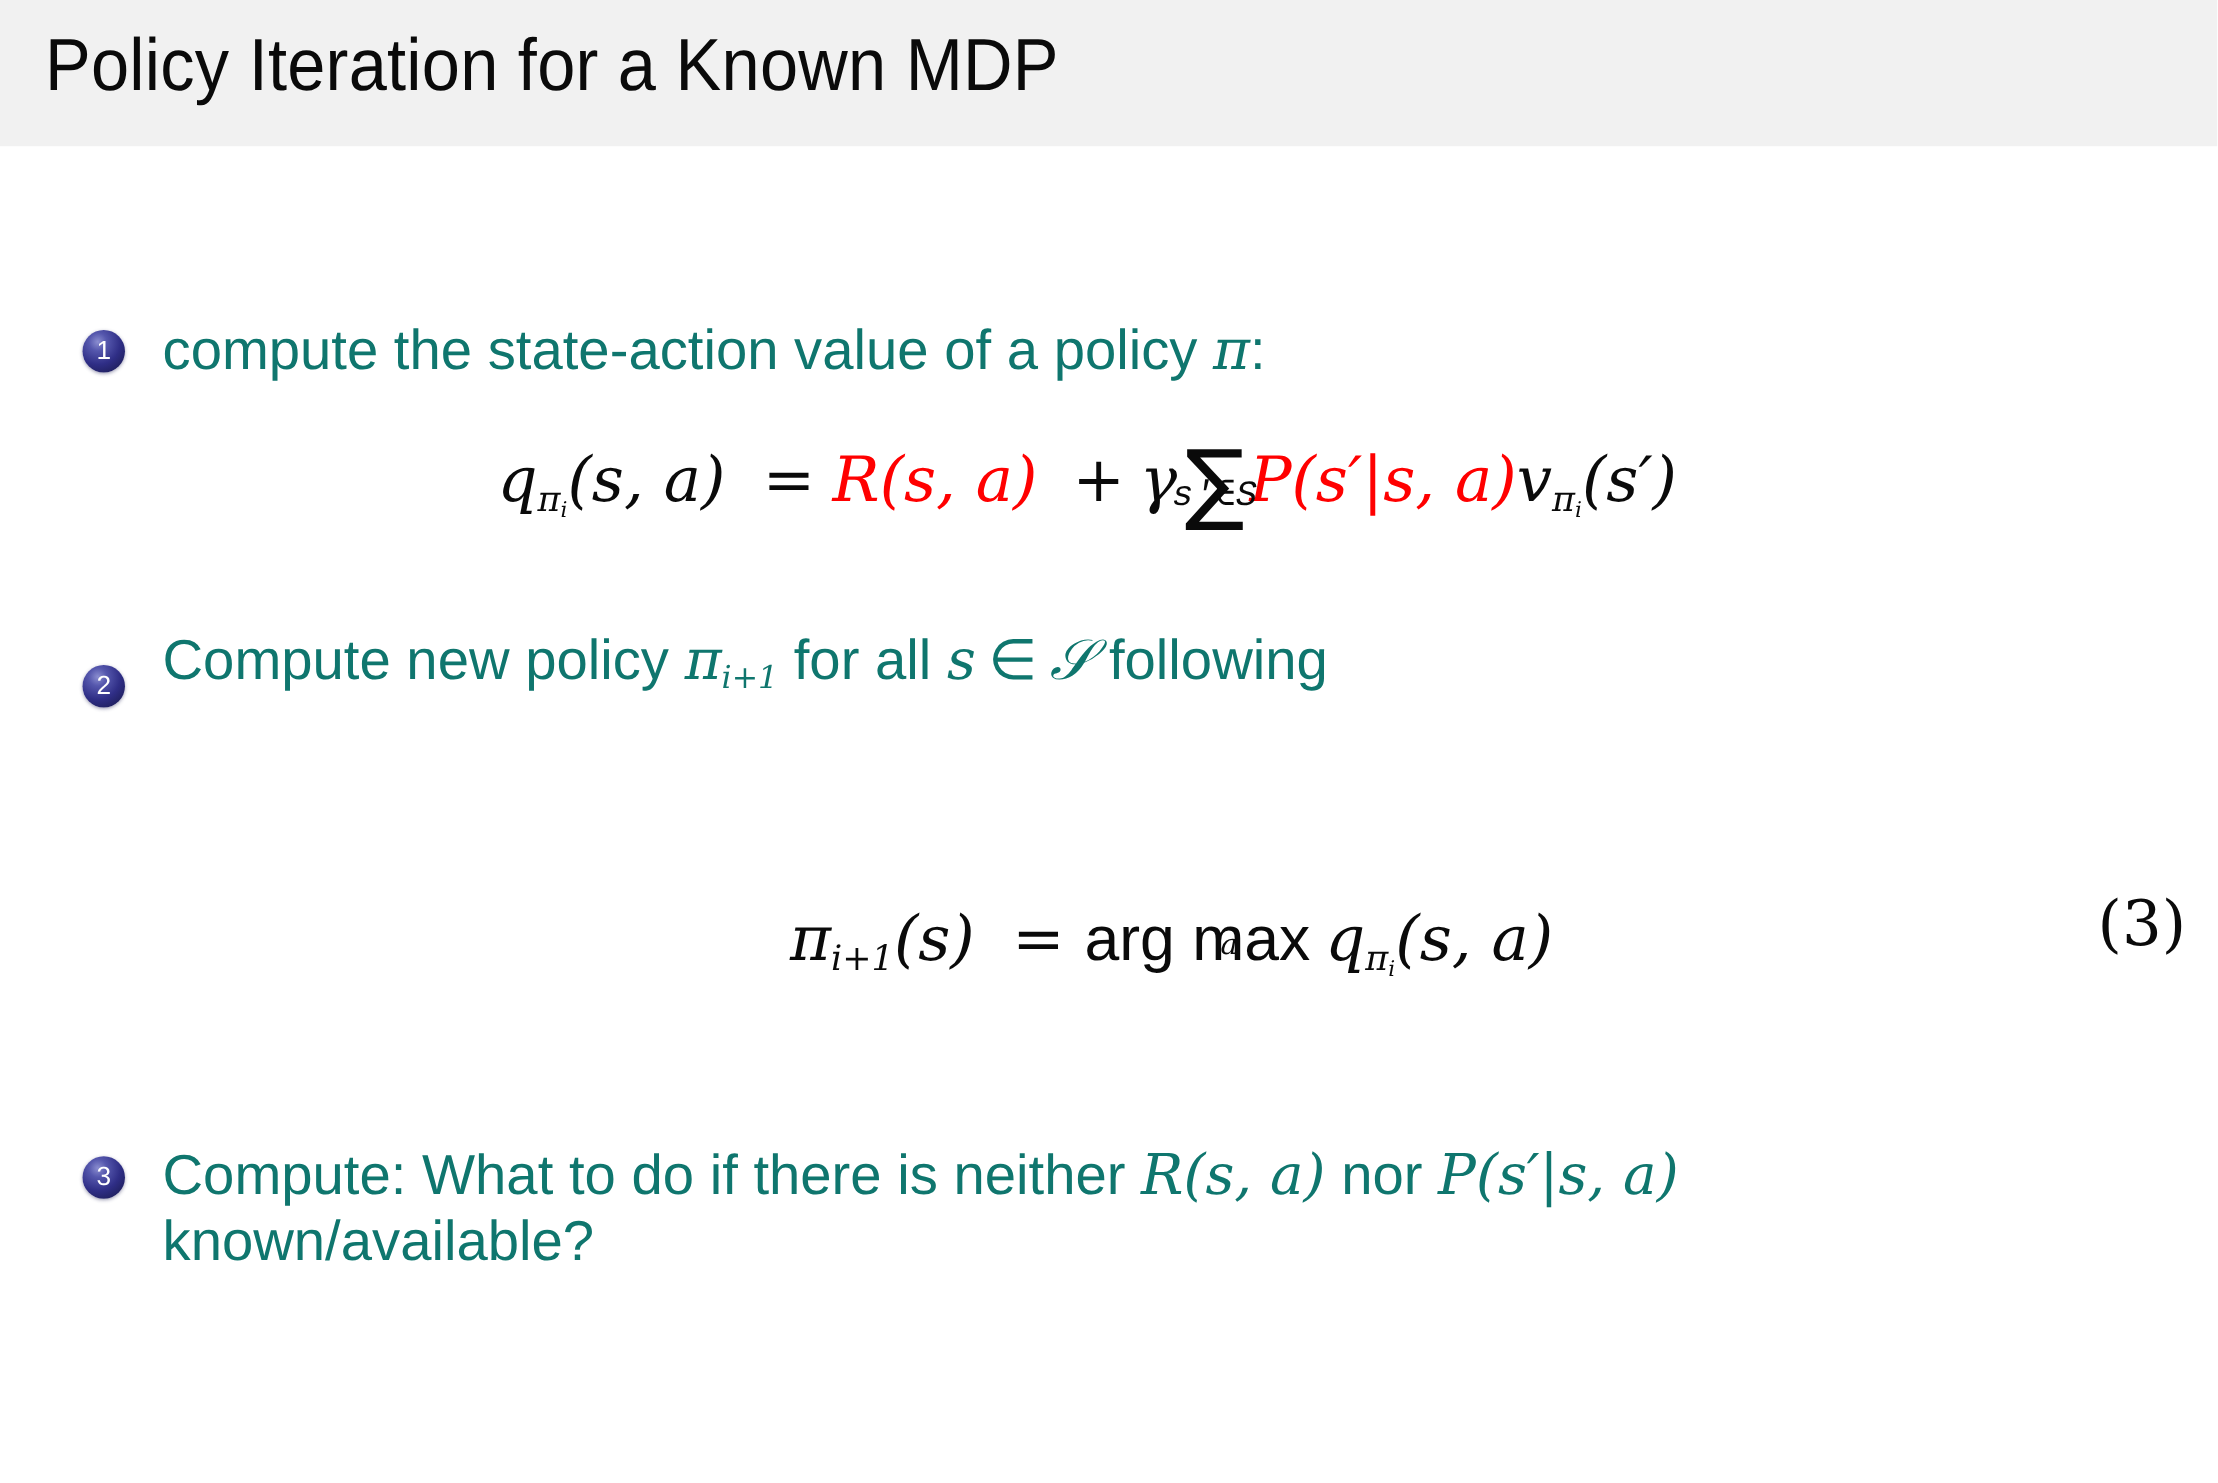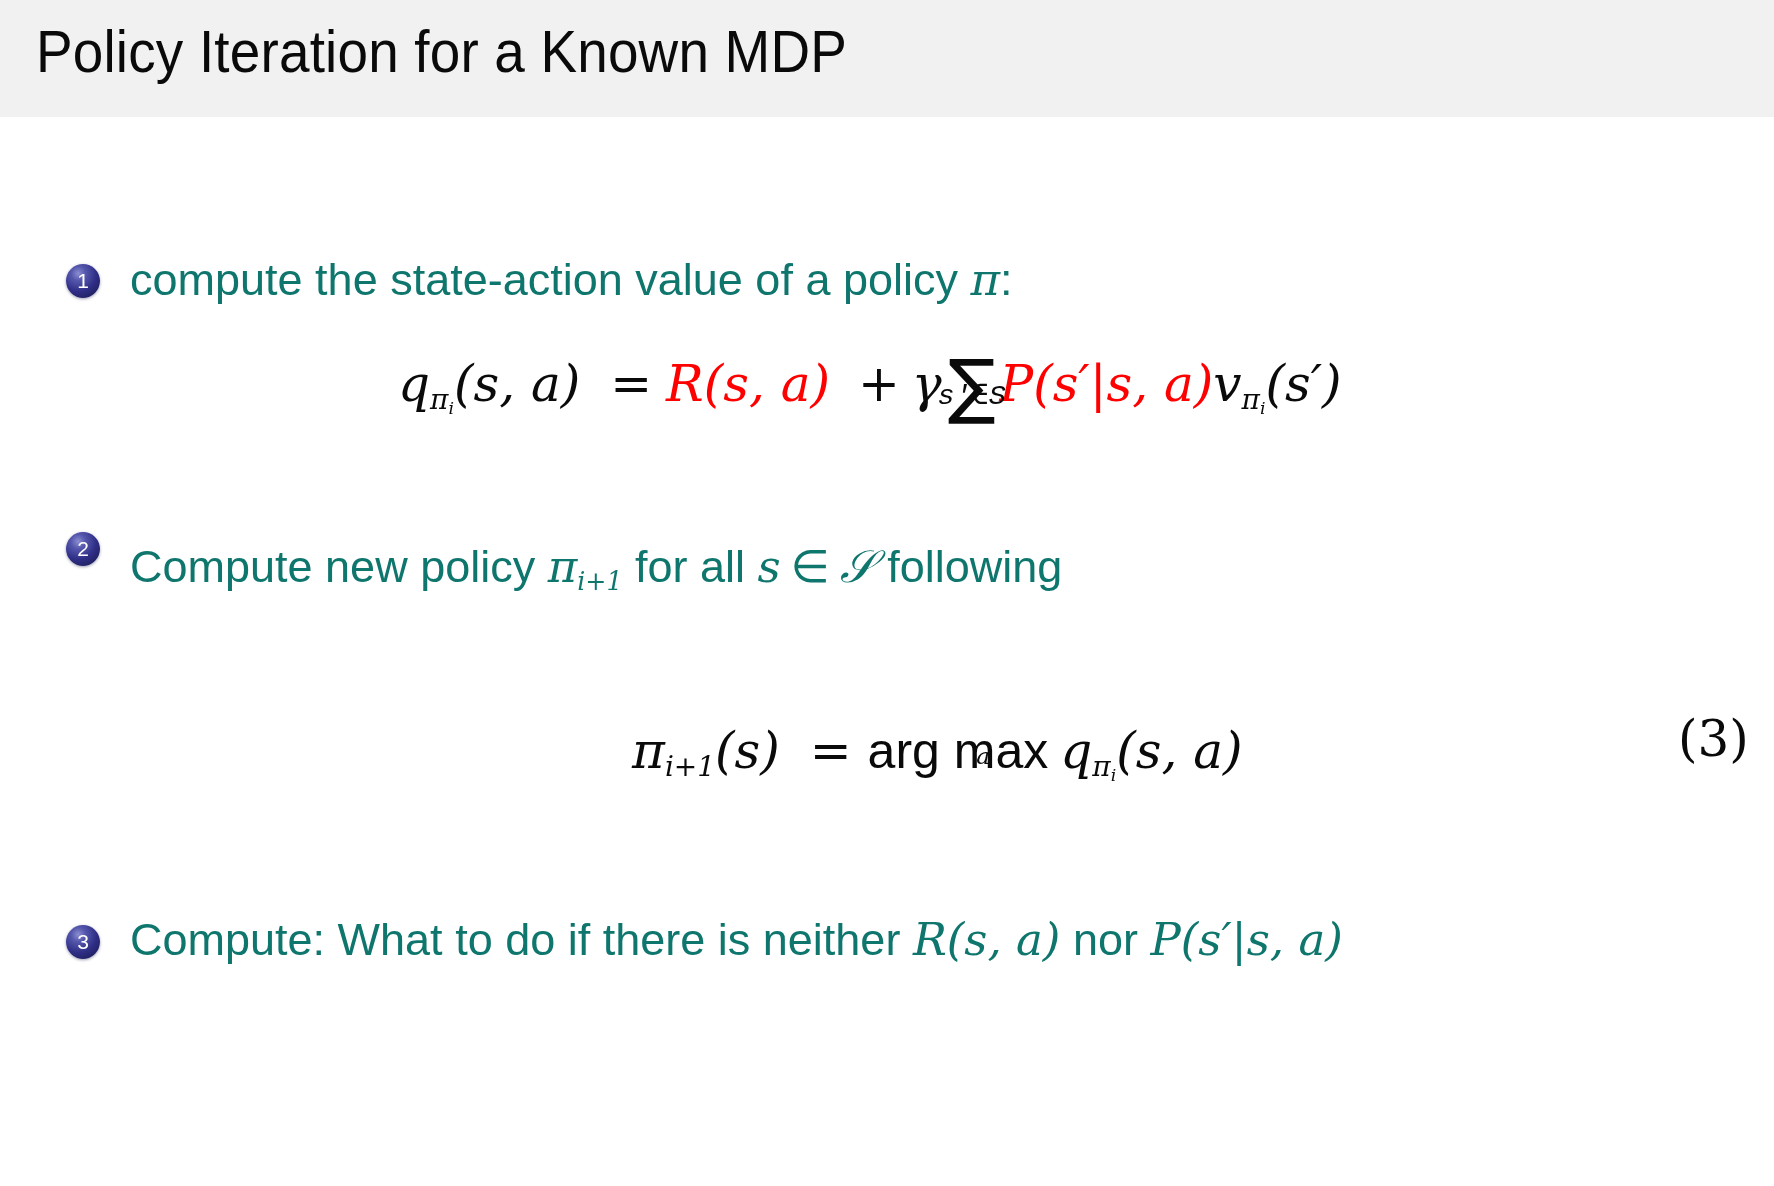--- a/index.html
+++ b/index.html
@@ -172,31 +172,32 @@
   <div class="equation" style="left:398px; top:238px;">
     <span class="eq-inner">
       <span class="mi">q</span><span class="sub"><span class="mgrk">π</span><span class="subsub mi">i</span></span><span class="mi">(s, a)</span>
       <span class="mup" style="margin:0 14px;">=</span><span class="mi red">R(s, a)</span>
       <span class="mup" style="margin:0 12px;">+</span><span class="mgrk">γ</span><span class="bigsum"><span>∑</span><span class="sum-limit">s′∈S</span></span><span class="mi red">P(s′|s, a)</span><span class="mi">v</span><span class="sub"><span class="mgrk">π</span><span class="subsub mi">i</span></span><span class="mi">(s′)</span>
     </span>
   </div>
 
   <div class="enum-item" style="left:0; top:0;">
     <div class="bullet-sphere" style="left:66px; top:415px;">2</div>
-    <div class="item-text" style="left:130px; top:423px;"><span>Compute new policy </span><span class="mgrk">π</span><span class="sub">i+1</span><span> for all </span><span class="mi">s</span><span style="margin:0 10px;">∈</span><span class="script-S">𝒮</span><span> following</span></div>
+    <div class="item-text" style="left:130px; top:384px;"><span>Compute new policy </span><span class="mgrk">π</span><span class="sub">i+1</span><span> for all </span><span class="mi">s</span><span style="margin:0 10px;">∈</span><span class="script-S">𝒮</span><span> following</span></div>
   </div>
 
   <div class="equation" style="left:632px; top:593px;">
     <span class="eq-inner">
       <span class="mgrk">π</span><span class="sub">i+1</span><span class="mi">(s)</span>
       <span class="mup" style="margin:0 14px;">=</span><span class="argmax"><span>arg max</span><span class="argmax-limit">a</span></span><span class="mi" style="margin-left:10px;">q</span><span class="sub"><span class="mgrk">π</span><span class="subsub mi">i</span></span><span class="mi">(s, a)</span>
     </span>
   </div>
   <div class="eq-number" style="left:1678px; top:593px;">(3)</div>
 
   <div class="enum-item" style="left:0; top:0;">
     <div class="bullet-sphere" style="left:66px; top:808px;">3</div>
     <div class="item-text" style="left:130px; top:796px;">
       <div><span>Compute:  What to do if there is neither </span><span class="mi">R(s, a)</span><span> nor </span><span class="mi">P(s′|s, a)</span></div>
+      <div>known/available?</div>
     </div>
   </div>
 
 </div>
 
 </body></html>

